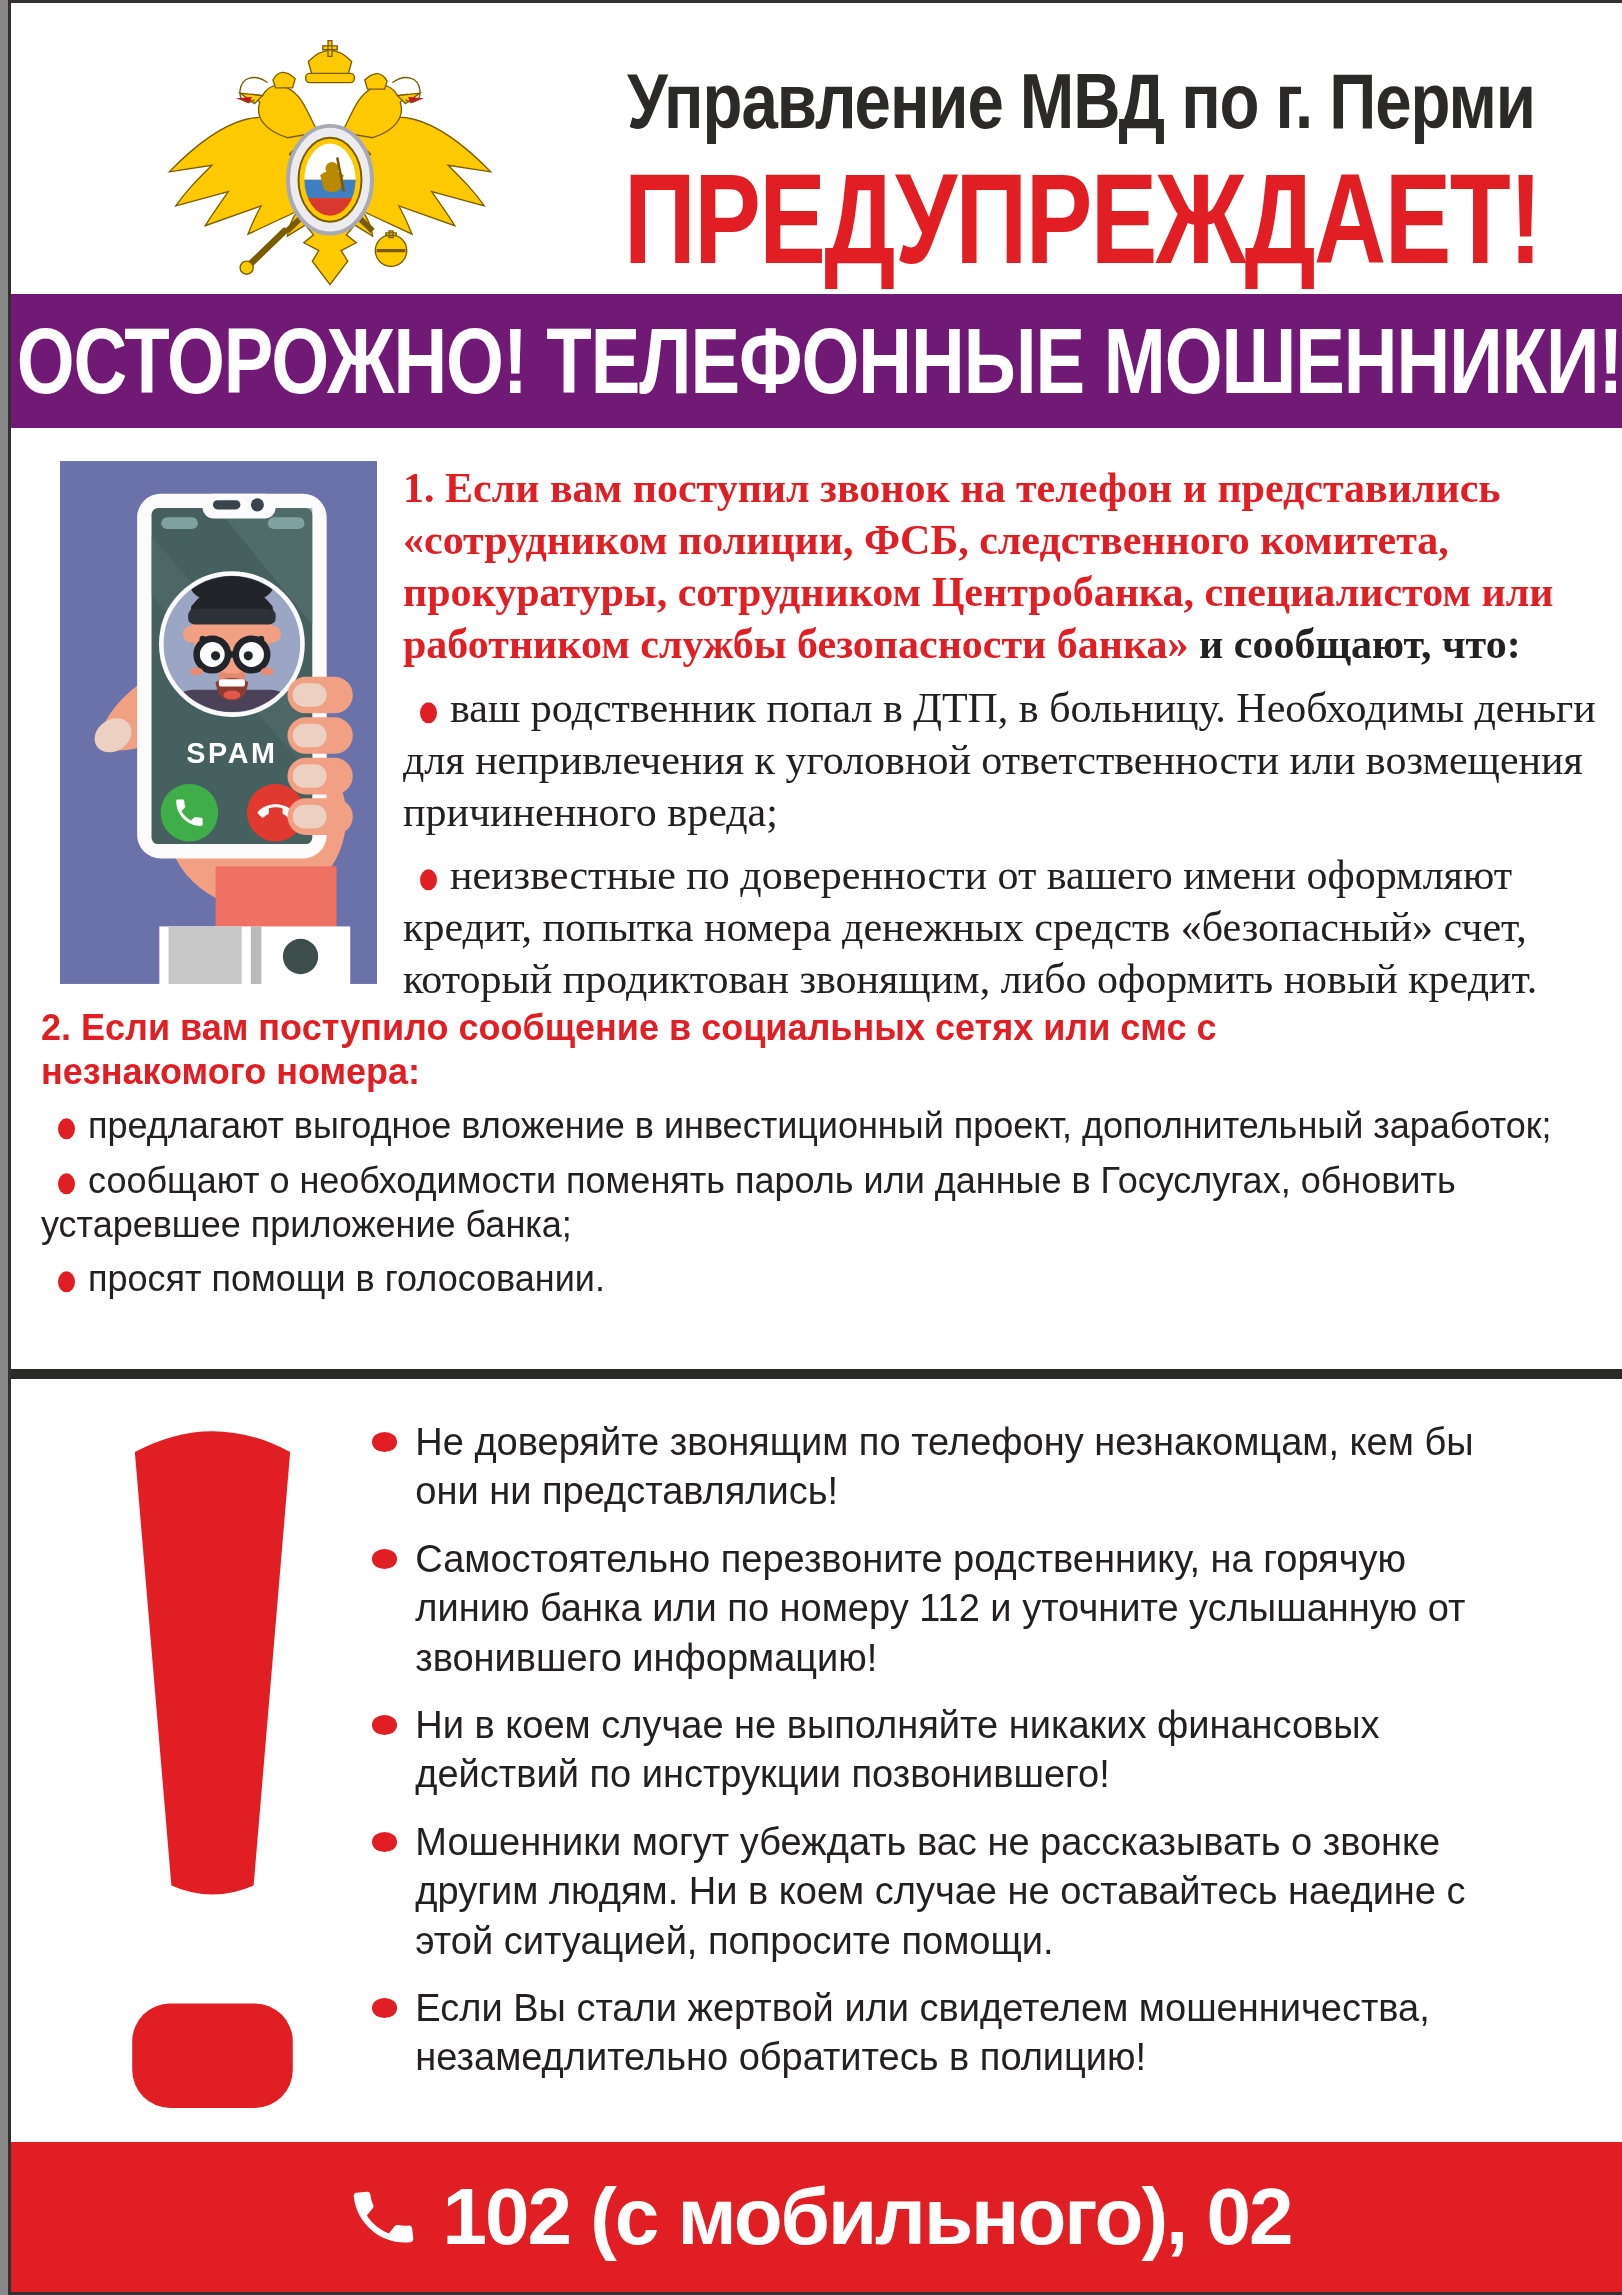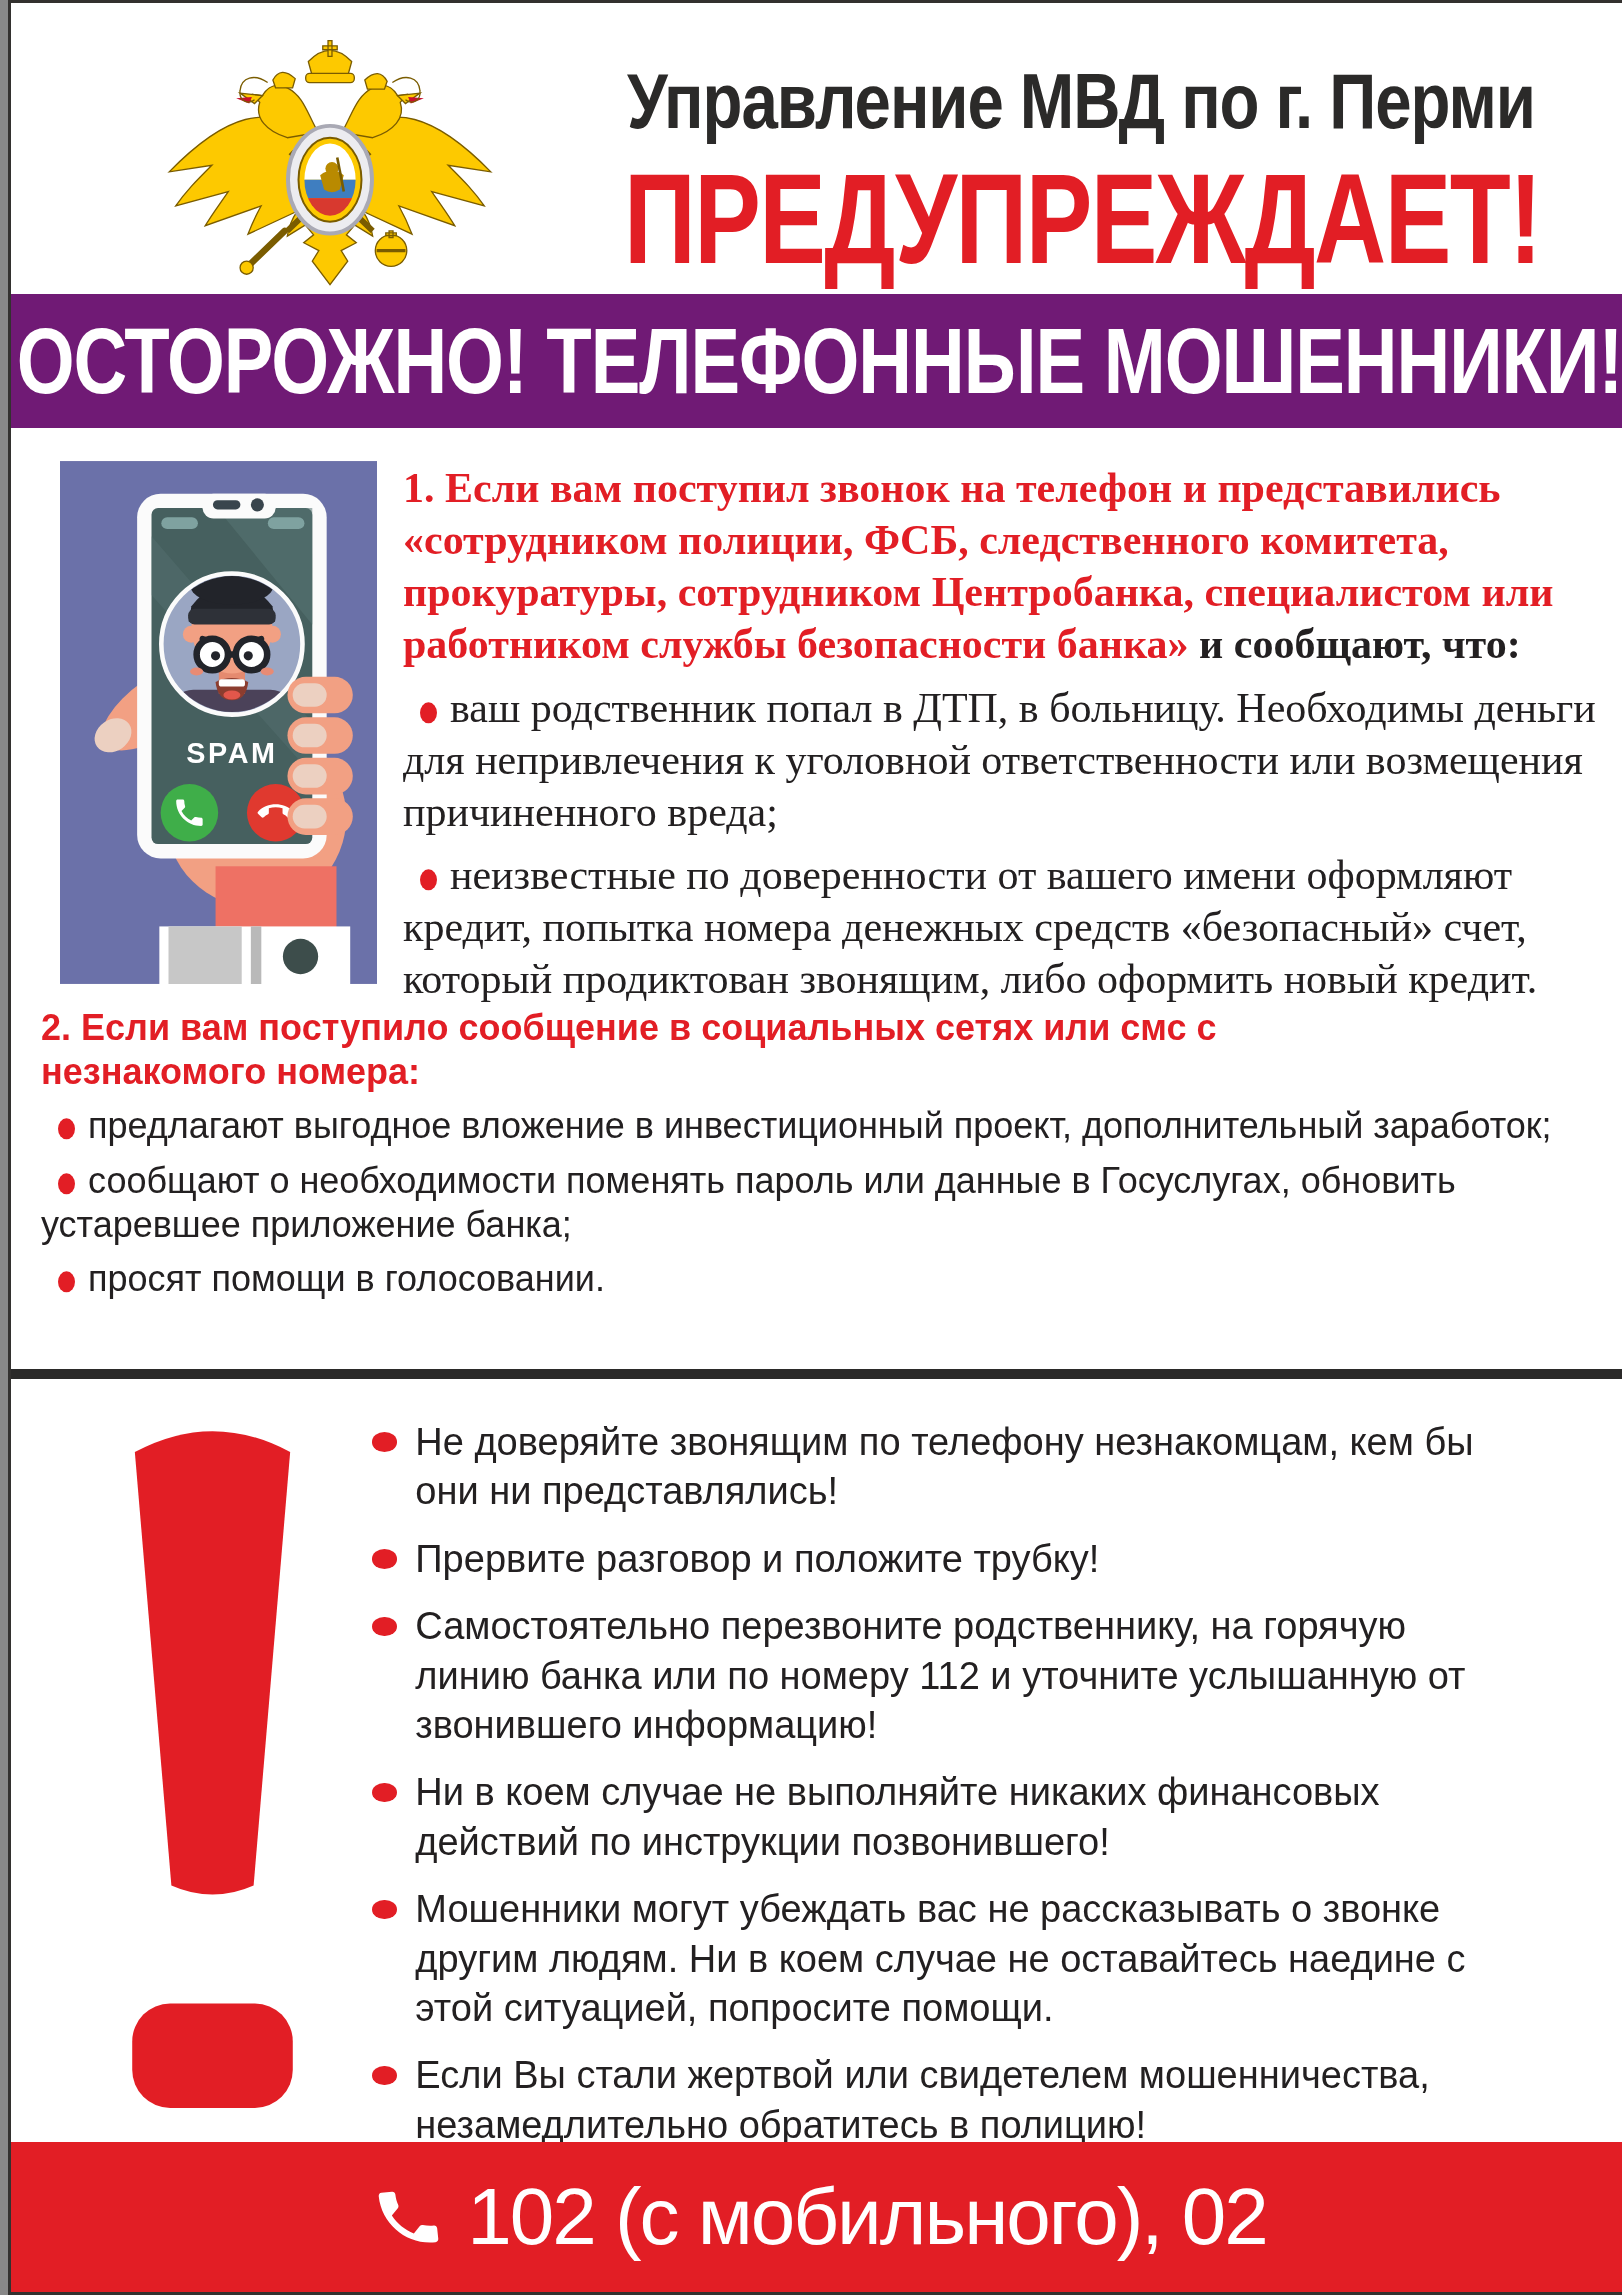--- a/index.html
+++ b/index.html
@@ -64,21 +64,21 @@
     flex:0 0 auto;width:25px;height:19.6px;border-radius:50%;
     background:#e21e25;margin:14.4px 18.3px 0 0;
   }
   
   .footer{
     position:absolute;left:0;bottom:0;width:100%;height:150px;
     background:#e21e25;display:flex;align-items:center;justify-content:center;
   }
   .footer-icon{width:73px;height:73px;margin-right:22px;transform:rotate(-6deg);}
   .footer span{
-    color:#ffffff;font-size:80px;font-weight:400;
+    color:#ffffff;font-size:80px;font-weight:700;
     letter-spacing:-2px;white-space:nowrap;
   }
 </style>
 </head>
 <body>
 
 <div class="page">
 
   <svg class="emblem" viewBox="0 0 530 390" xmlns="http://www.w3.org/2000/svg">
     <g stroke="#7a5c00" stroke-width="2" fill="#fdc900">
@@ -263,24 +263,20 @@
     <rect x="8" y="893" width="246" height="160" rx="58" fill="#e21e25"></rect>
   </svg>
 
   <div class="advice">
     <div class="advice-item">
       <span class="advice-dot"></span>
       <span>Не доверяйте звонящим по телефону незнакомцам, кем бы они ни представлялись!</span>
     </div>
     <div class="advice-item">
       <span class="advice-dot"></span>
-      <span>Прервите разговор и положите трубку!</span>
-    </div>
-    <div class="advice-item">
-      <span class="advice-dot"></span>
       <span>Самостоятельно перезвоните родственнику, на горячую линию банка или по номеру 112 и уточните услышанную от звонившего информацию!</span>
     </div>
     <div class="advice-item">
       <span class="advice-dot"></span>
       <span>Ни в коем случае не выполняйте никаких финансовых действий по инструкции позвонившего!</span>
     </div>
     <div class="advice-item">
       <span class="advice-dot"></span>
       <span>Мошенники могут убеждать вас не рассказывать о звонке другим людям. Ни в коем случае не оставайтесь наедине с этой ситуацией, попросите помощи.</span>
     </div>

